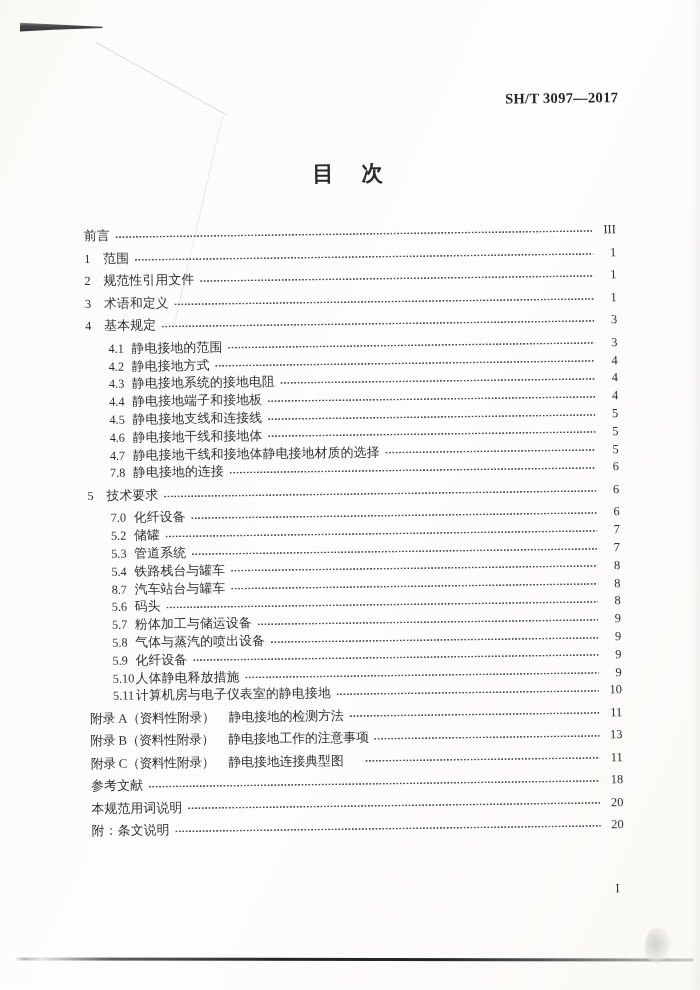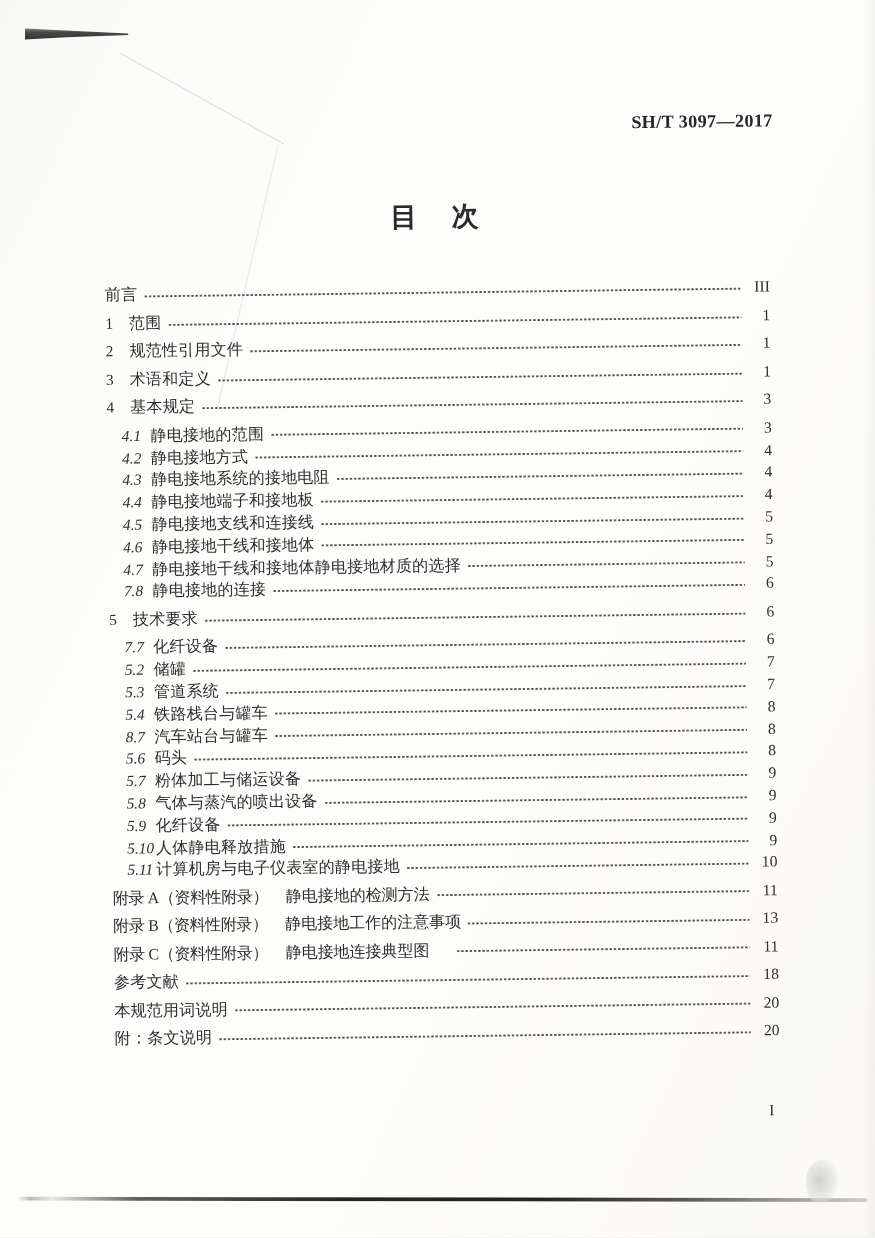--- a/index.html
+++ b/index.html
@@ -45,21 +45,21 @@
     font-size:12.8px;color:#2e2e2e;
   }
   .toc-row{
     display:flex;align-items:center;
     height:17.8px;margin-top:4.7px;white-space:nowrap;
   }
   .toc-row:first-child{margin-top:0;}
   .toc-row.tight{margin-top:0;}
   .toc-num{flex:none;font-size:12.3px;}
   .level-1 .toc-num{width:19px;}
-  .level-2 .toc-num{margin-left:12px;min-width:23px;font-style:italic;}
+  .level-2 .toc-num{margin-left:23px;min-width:23px;}
   .toc-label{flex:none;letter-spacing:0.2px;}
   .has-sub .toc-label{letter-spacing:-0.3px;}
   .toc-sublabel{flex:none;margin-left:14px;}
   .extra-gap .toc-sublabel{margin-right:16px;}
   .leader{
     flex:1;align-self:stretch;margin:0 3px 0 5px;
     background-image:radial-gradient(circle,var(--dot) 0.75px,rgba(0,0,0,0) 1.05px);
     background-size:3.4px 3.4px;background-repeat:repeat-x;
     background-position:0 56%;
   }
@@ -203,21 +203,21 @@
     <span class="toc-page">6</span>
   </div>
         <div class="toc-row level-1">
     <span class="toc-num">5</span>
     <span class="toc-label">技术要求</span>
 
     <span class="leader"></span>
     <span class="toc-page">6</span>
   </div>
         <div class="toc-row level-2">
-    <span class="toc-num">7.7</span>
+    <span class="toc-num">7.0</span>
     <span class="toc-label">化纤设备</span>
 
     <span class="leader"></span>
     <span class="toc-page">6</span>
   </div>
         <div class="toc-row level-2 tight">
     <span class="toc-num">5.2</span>
     <span class="toc-label">储罐</span>
 
     <span class="leader"></span>

